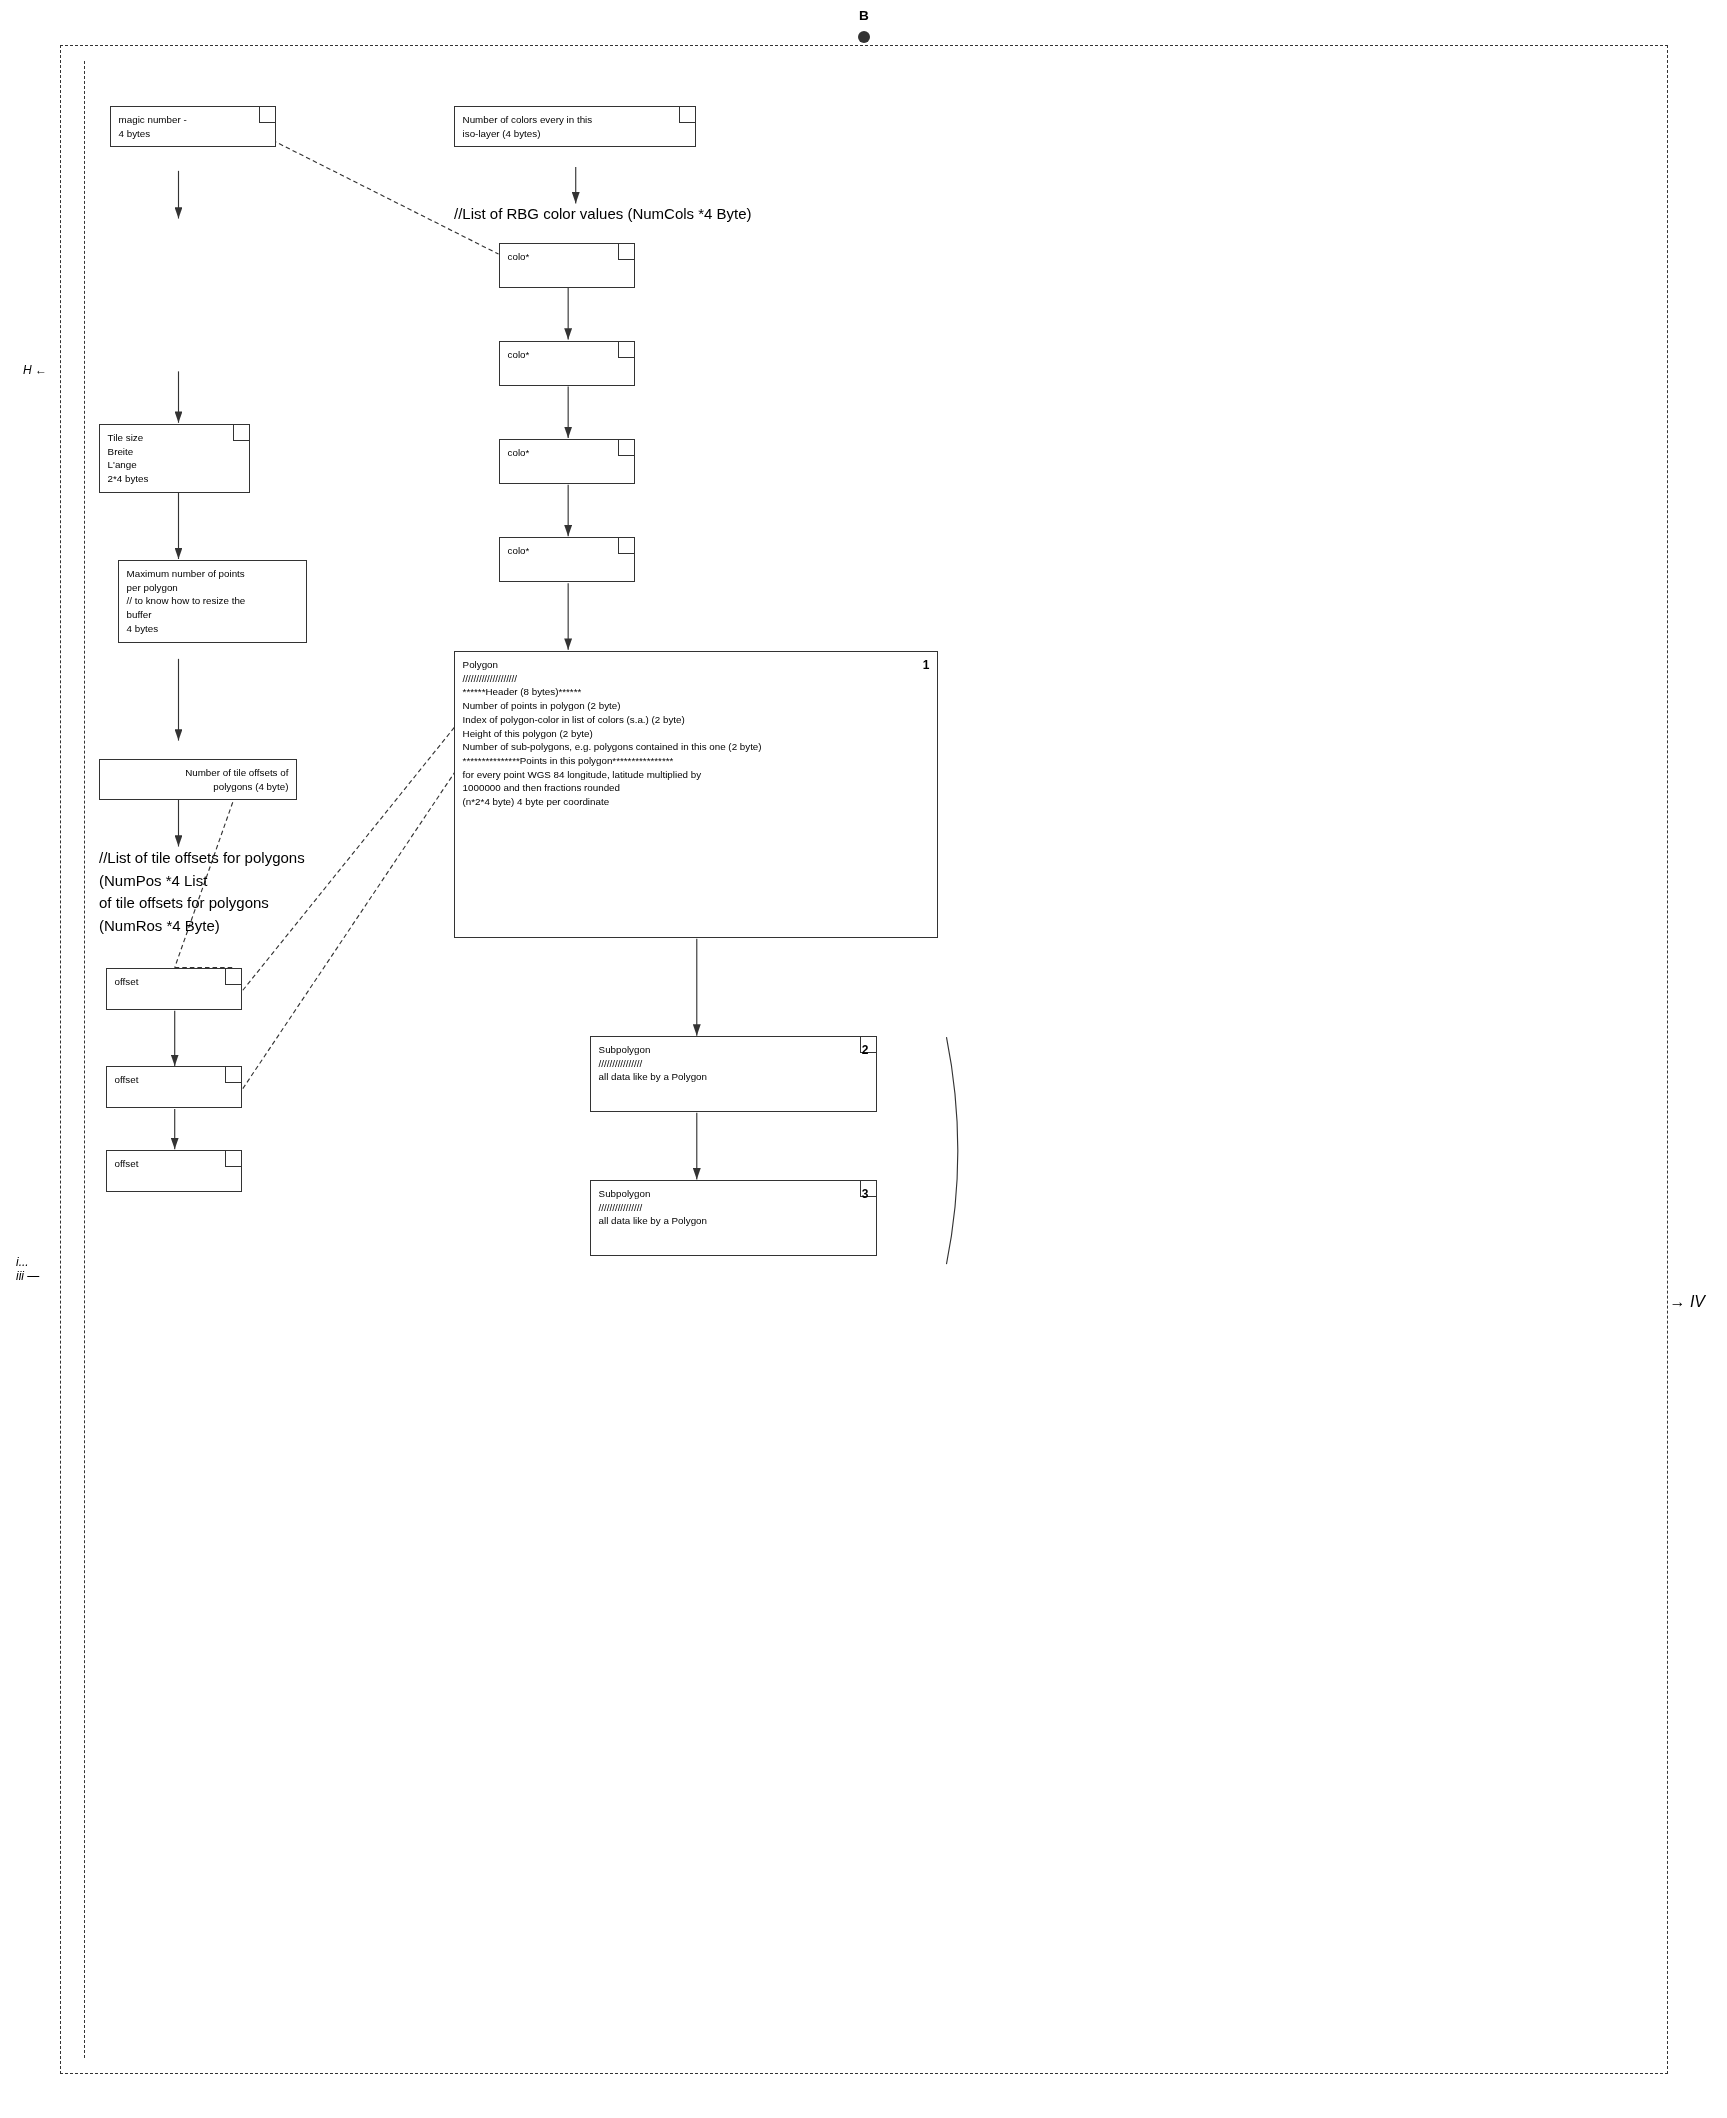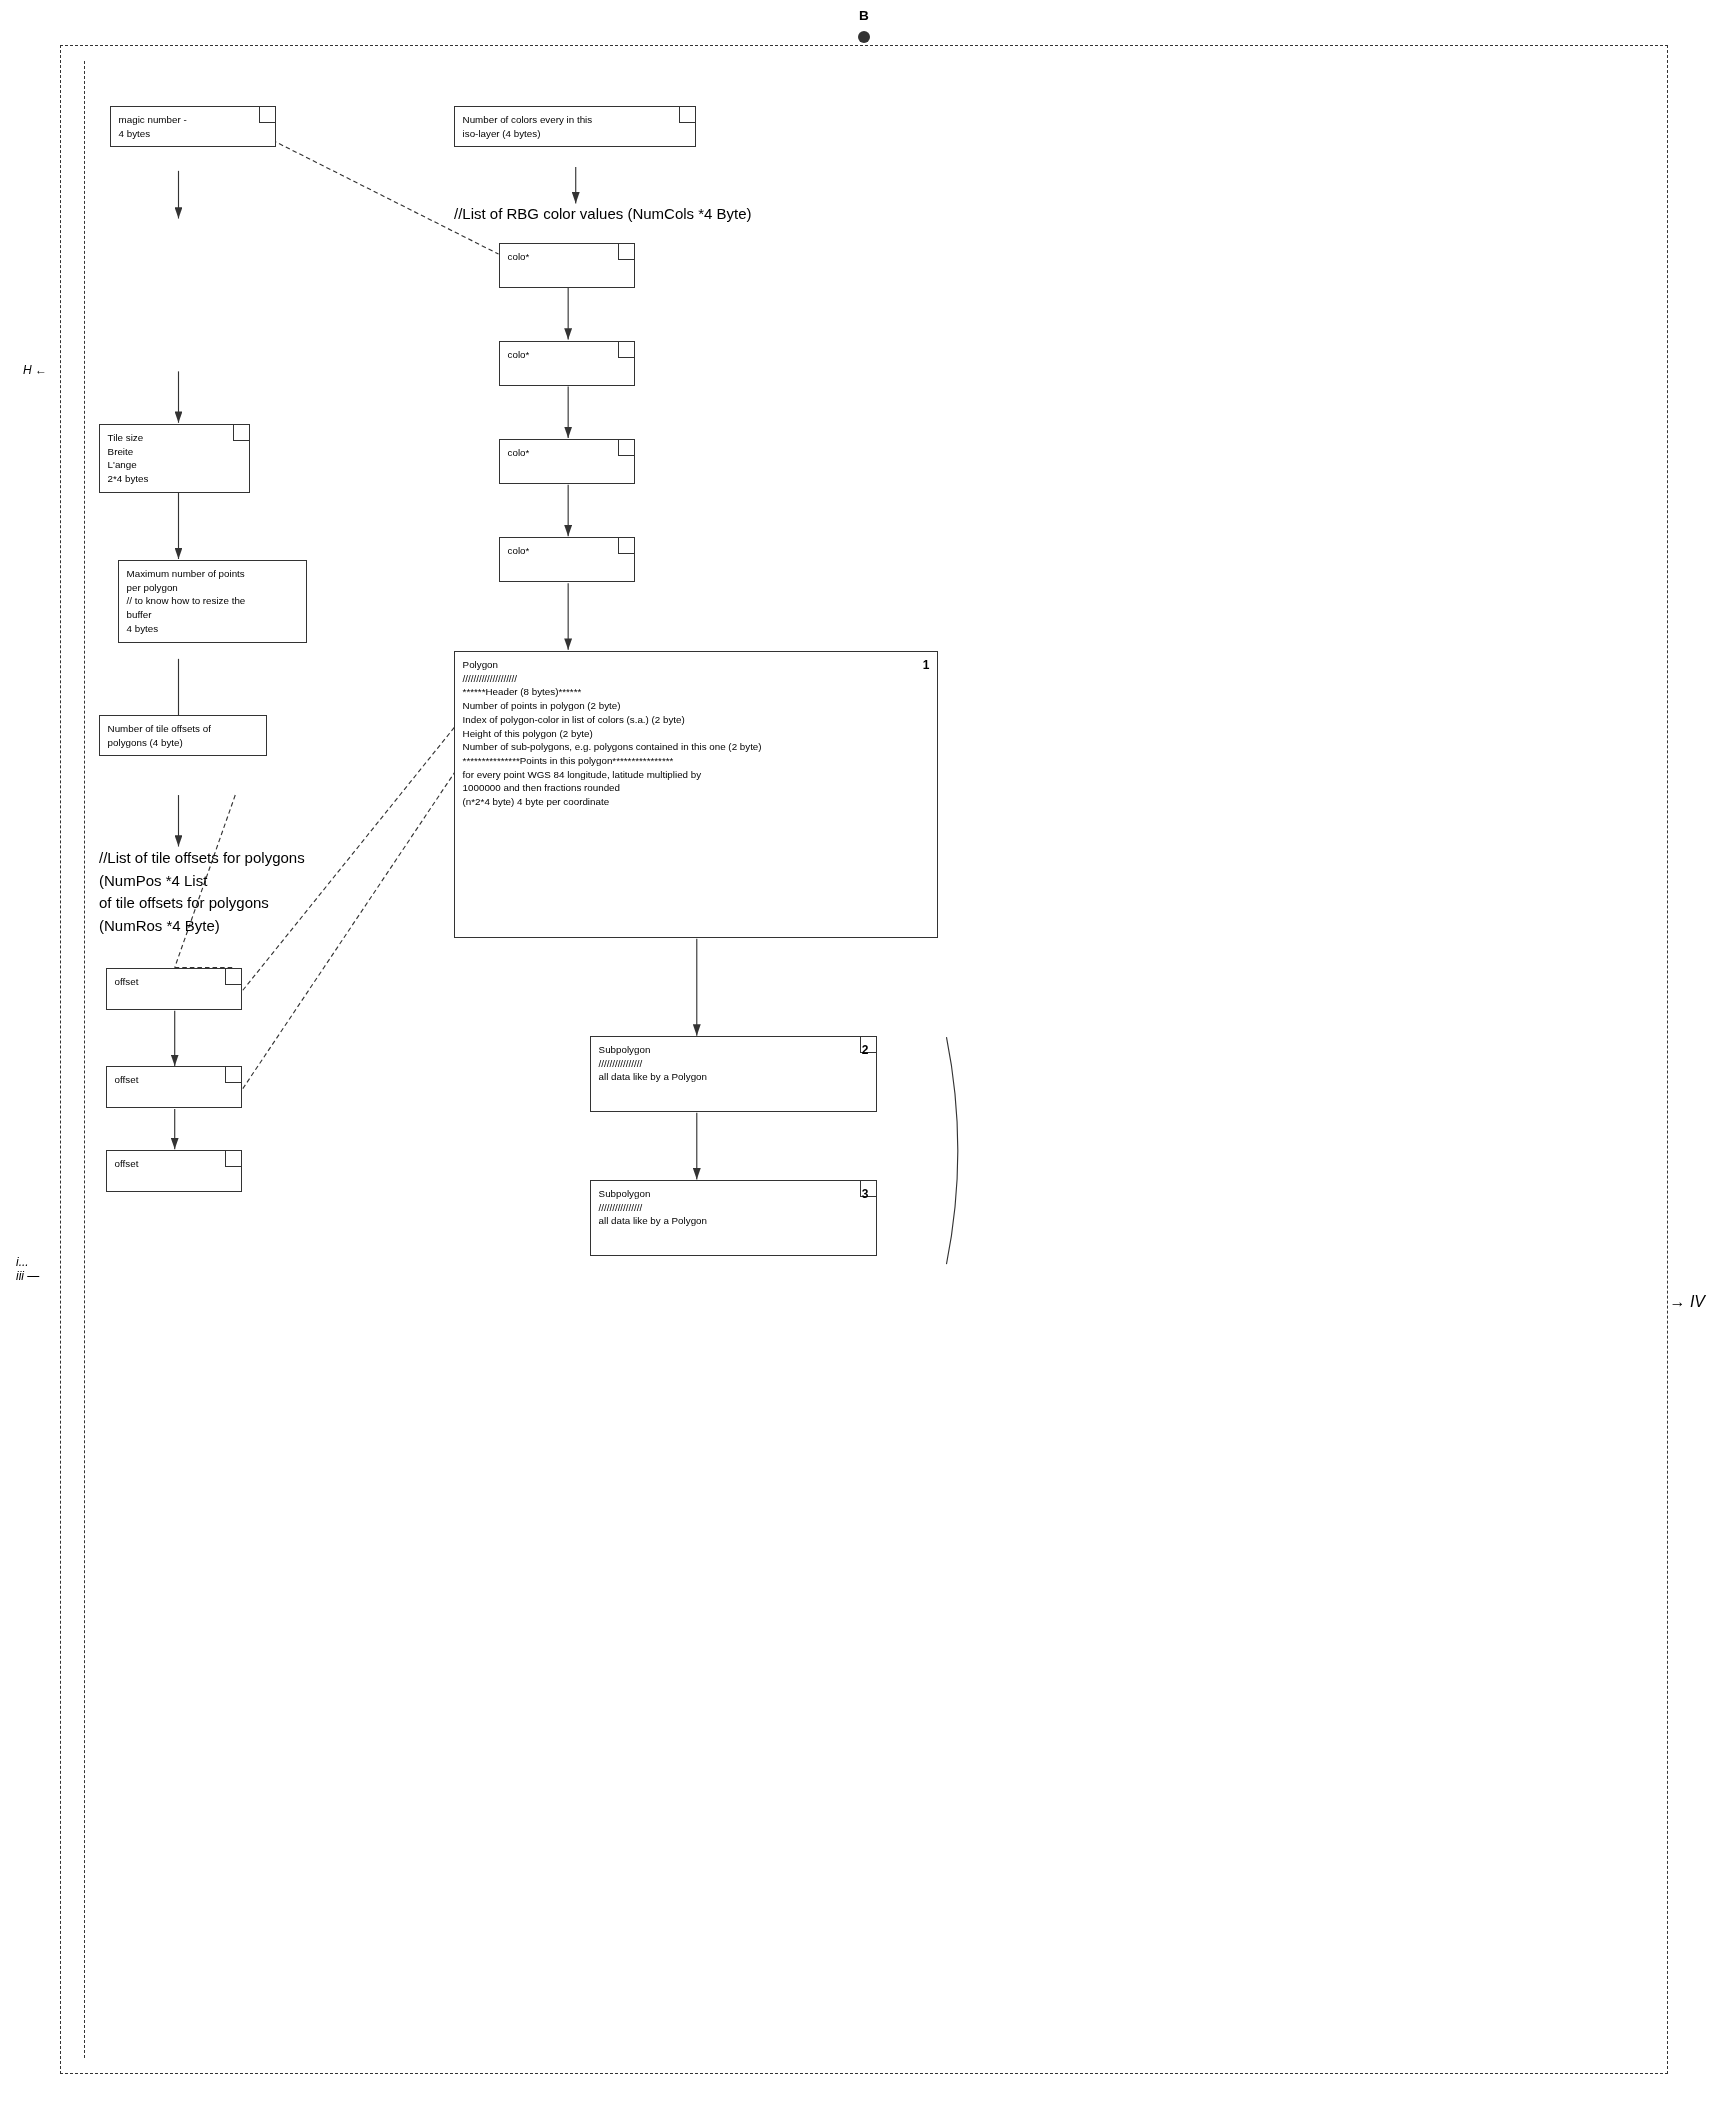--- a/index.html
+++ b/index.html
@@ -116,23 +116,24 @@
     }
 
     .box-maxpoints {
       top: 514px;
       left: 38px;
       width: 189px;
       margin-left: 19px;
     }
 
     .box-numoffsets {
-      top: 669px;
-      left: 38px;
-      width: 168px;
+      top: 713px;
+      left: 38px;
+      width: 198px;
+      text-align: right;
     }
 
     
     .text-offset-list {
       position: absolute;
       top: 801px;
       left: 38px;
       width: 212px;
       font-size: 15px;
       line-height: 1.5;

